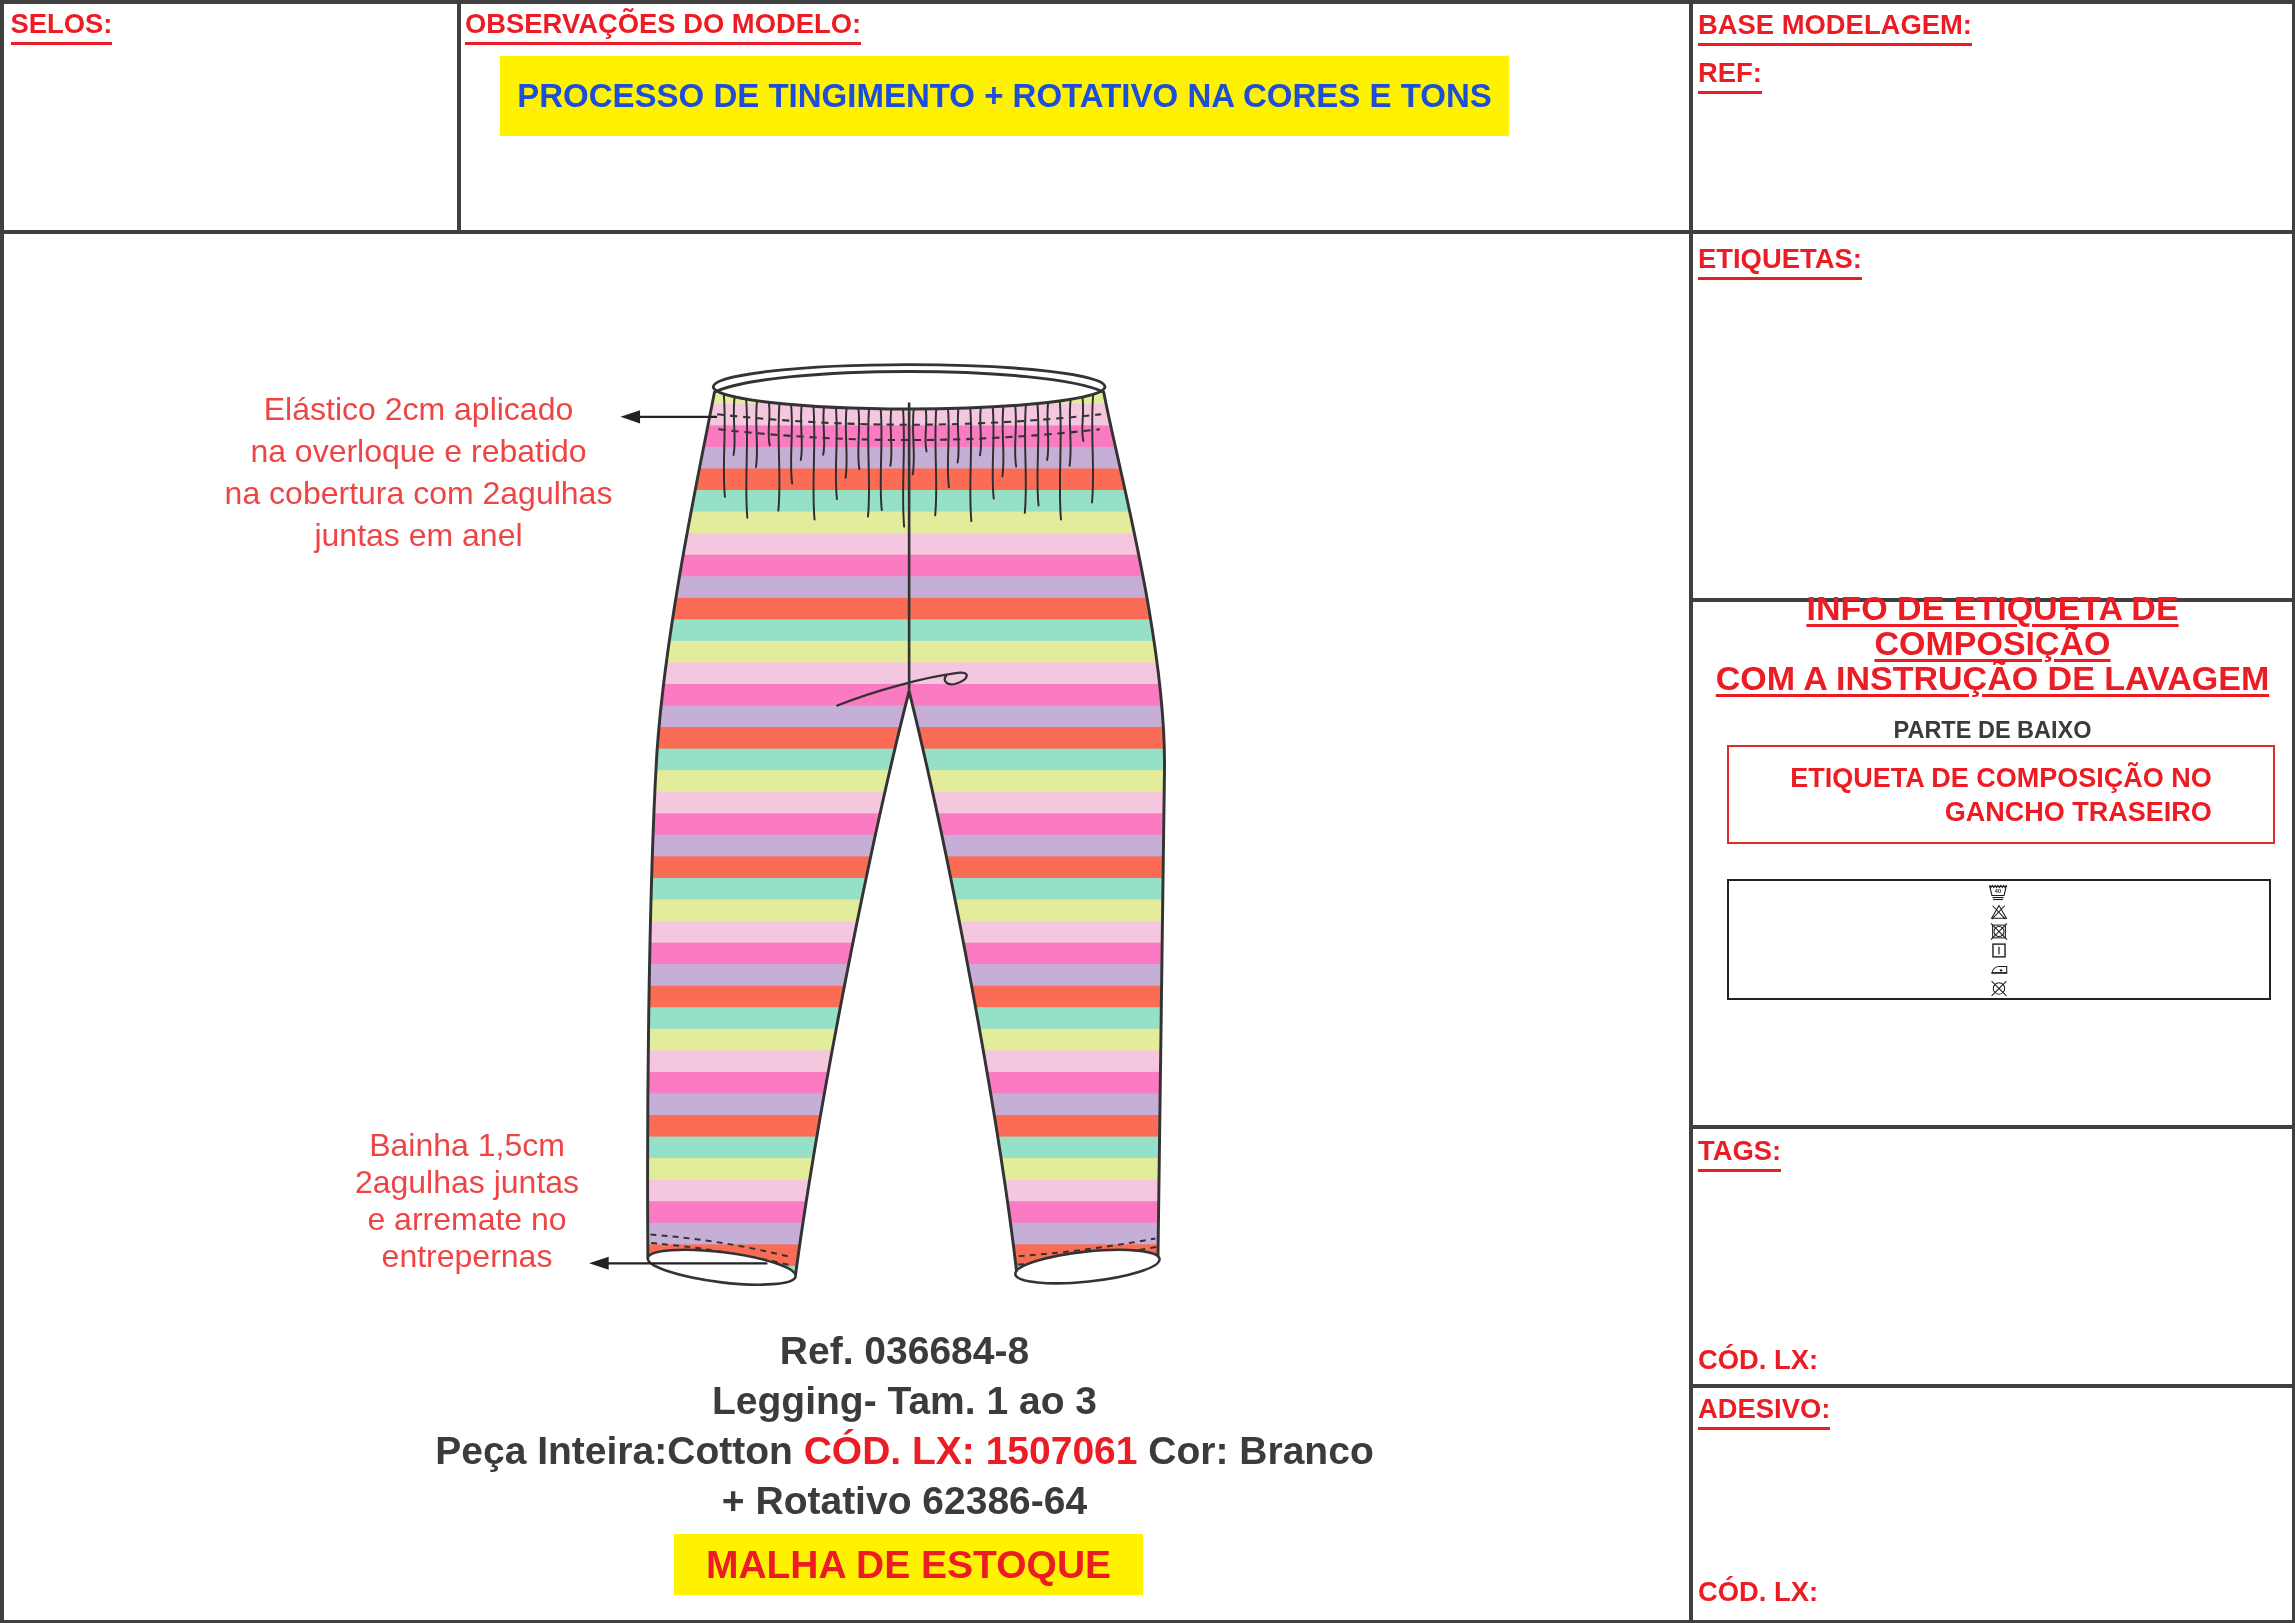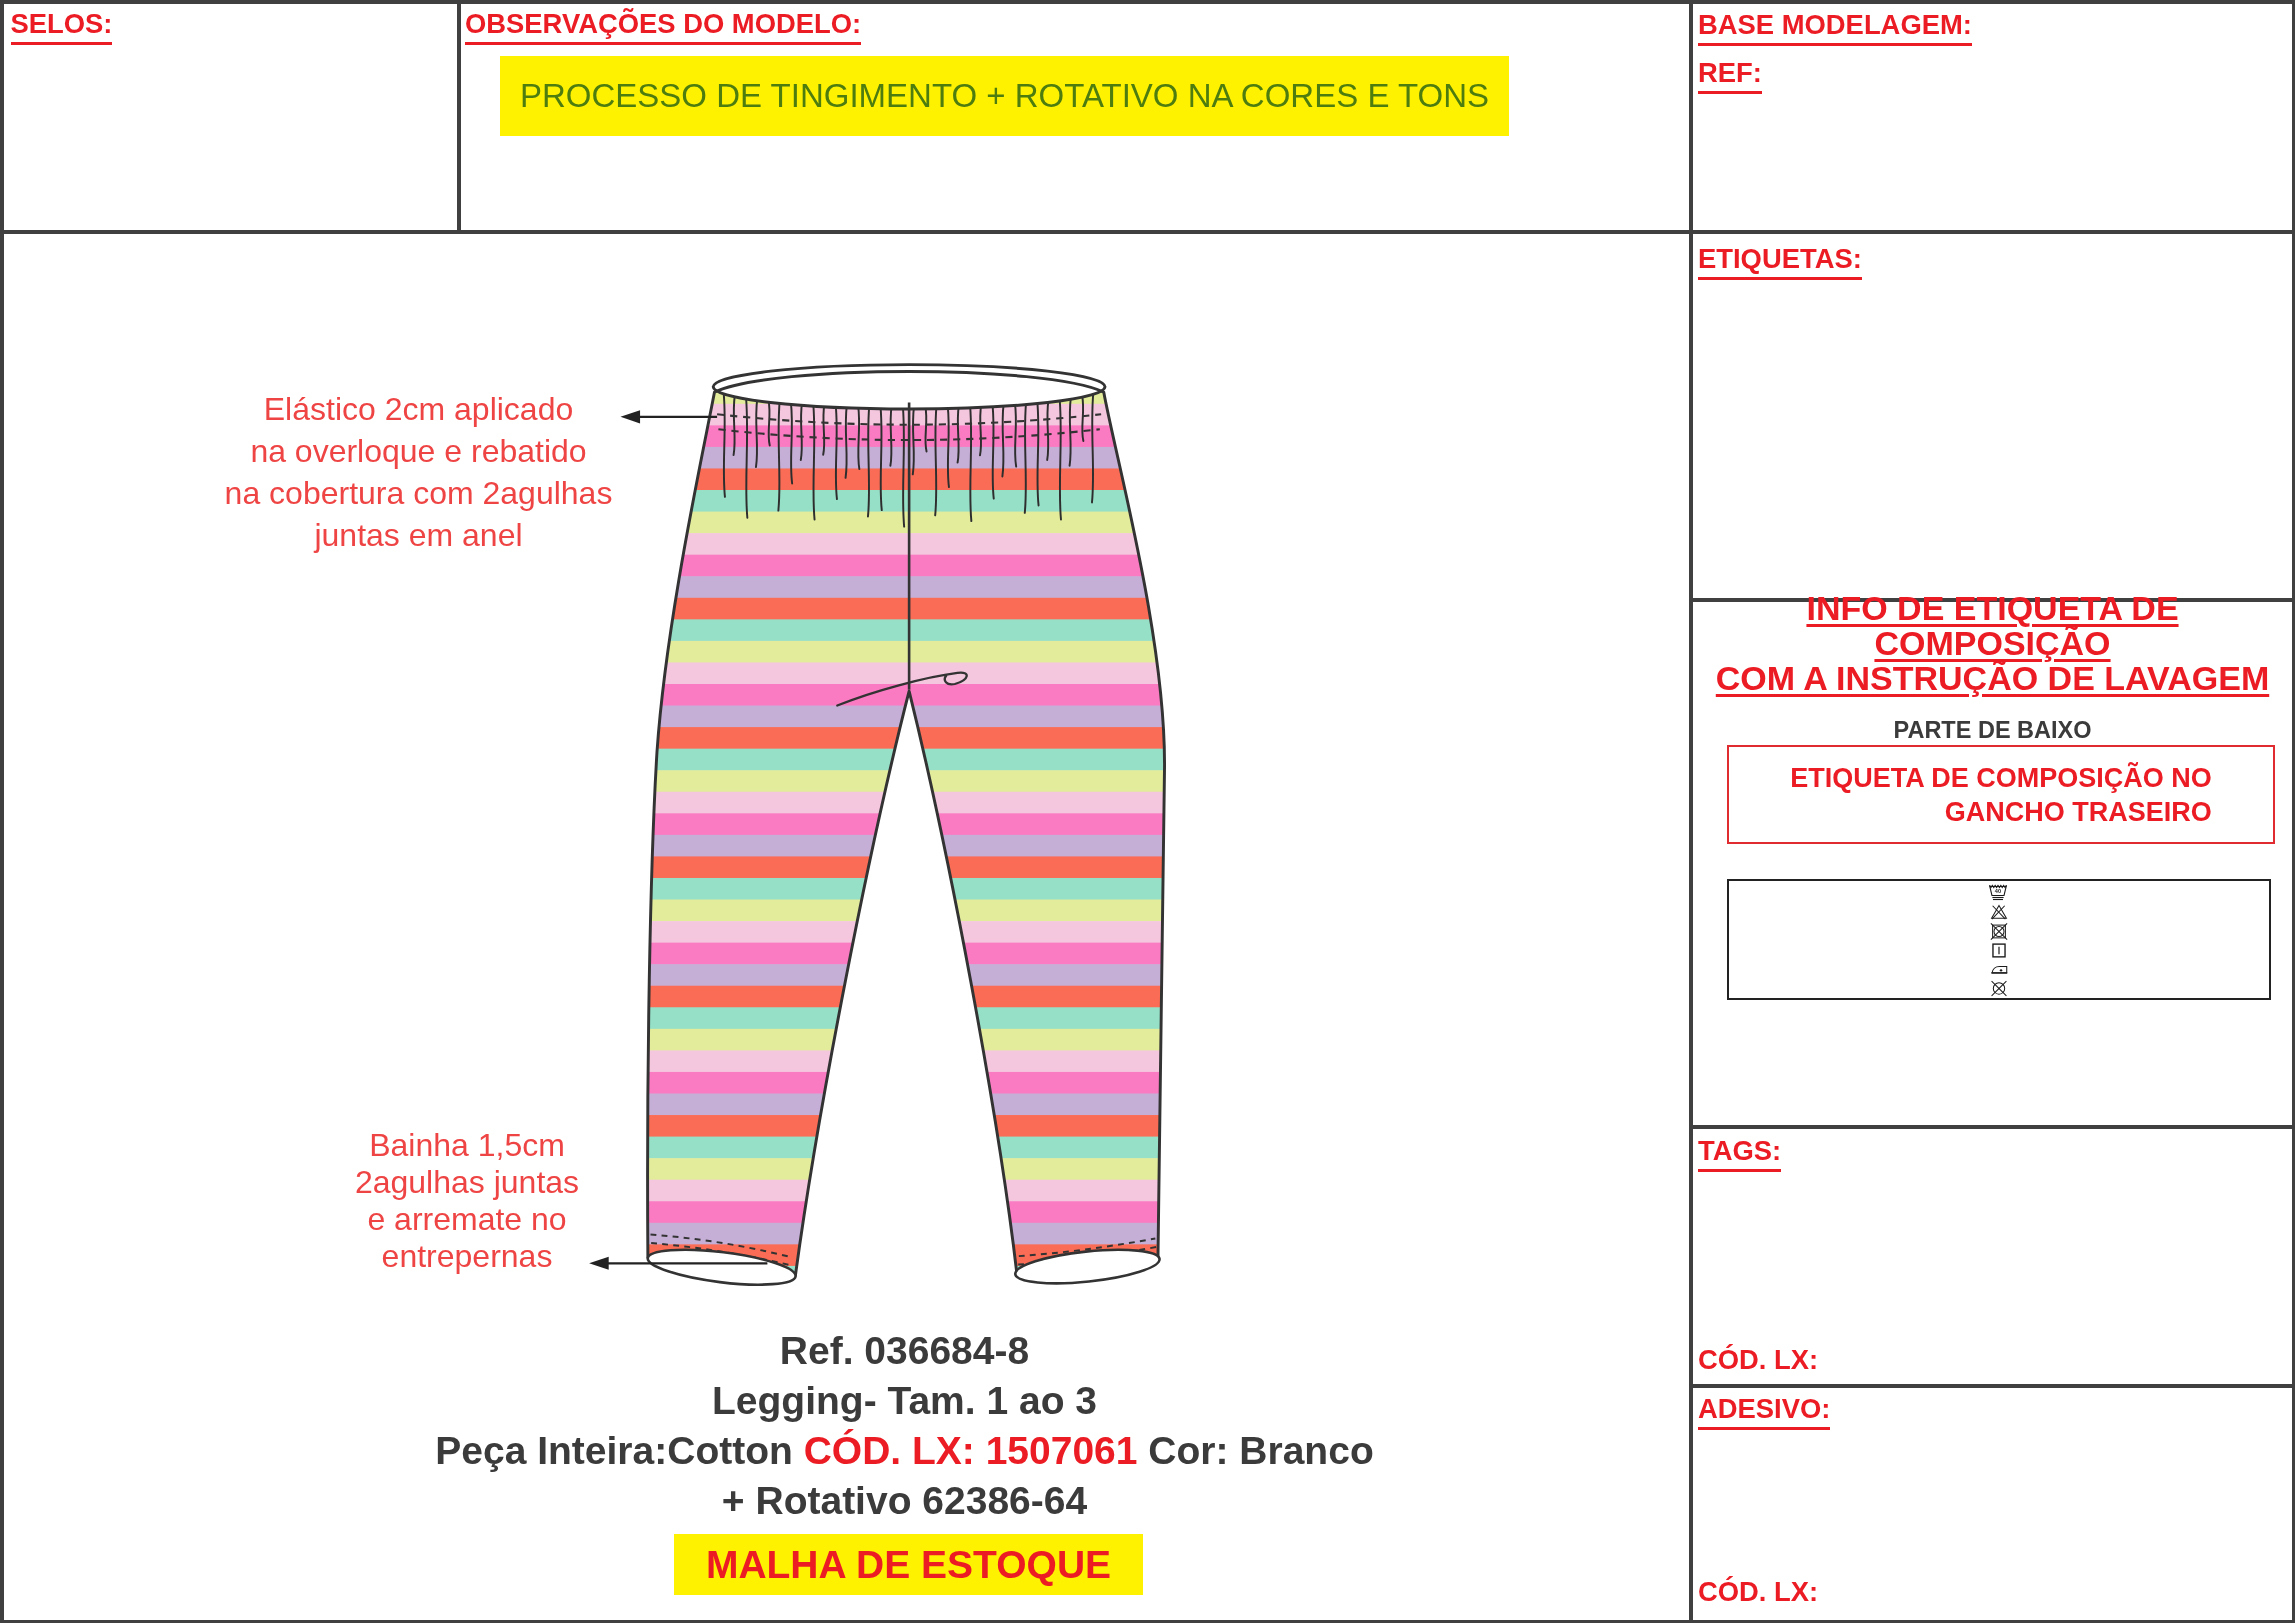--- a/index.html
+++ b/index.html
@@ -17,21 +17,21 @@
     display:inline-block;border-bottom:3.3px solid #EC1C24;padding-bottom:2px;
     white-space:nowrap;letter-spacing:0px;
   }
   .redhead-nound{
     color:#EC1C24;font-weight:bold;font-size:27.4px;display:inline-block;white-space:nowrap;
   }
   .note-banner{
     position:absolute;left:500px;top:56px;width:1009px;height:80px;
     background:#FFF200;display:flex;align-items:center;justify-content:center;
   }
-  .note-banner span{color:#4d7c0f;font-weight:normal;font-size:33px;white-space:nowrap;}
+  .note-banner span{color:#1d4ed8;font-weight:bold;font-size:33px;white-space:nowrap;}
   .annot{
     position:absolute;color:#ef4444;text-align:center;font-size:32px;line-height:42px;
   }
   .annot div{white-space:nowrap;}
   .info-title{
     position:absolute;left:1693px;top:591px;width:599px;text-align:center;
     color:#EC1C24;font-weight:bold;font-size:34px;line-height:35px;
     text-decoration:underline;text-decoration-thickness:2.6px;text-underline-offset:3.9px;
   }
   .parte-baixo{

